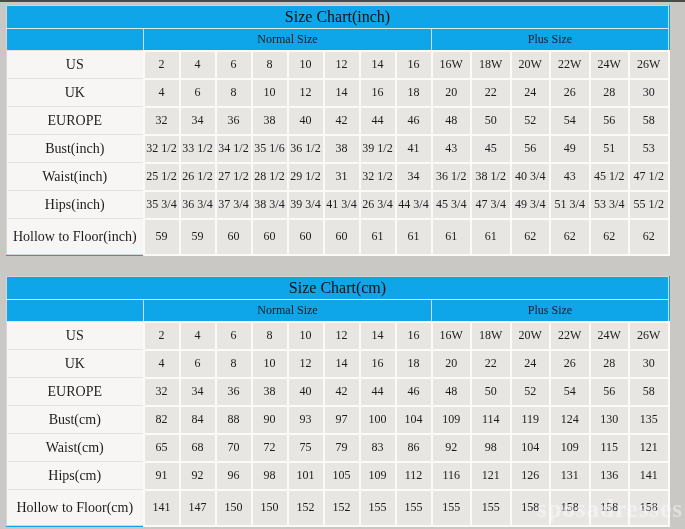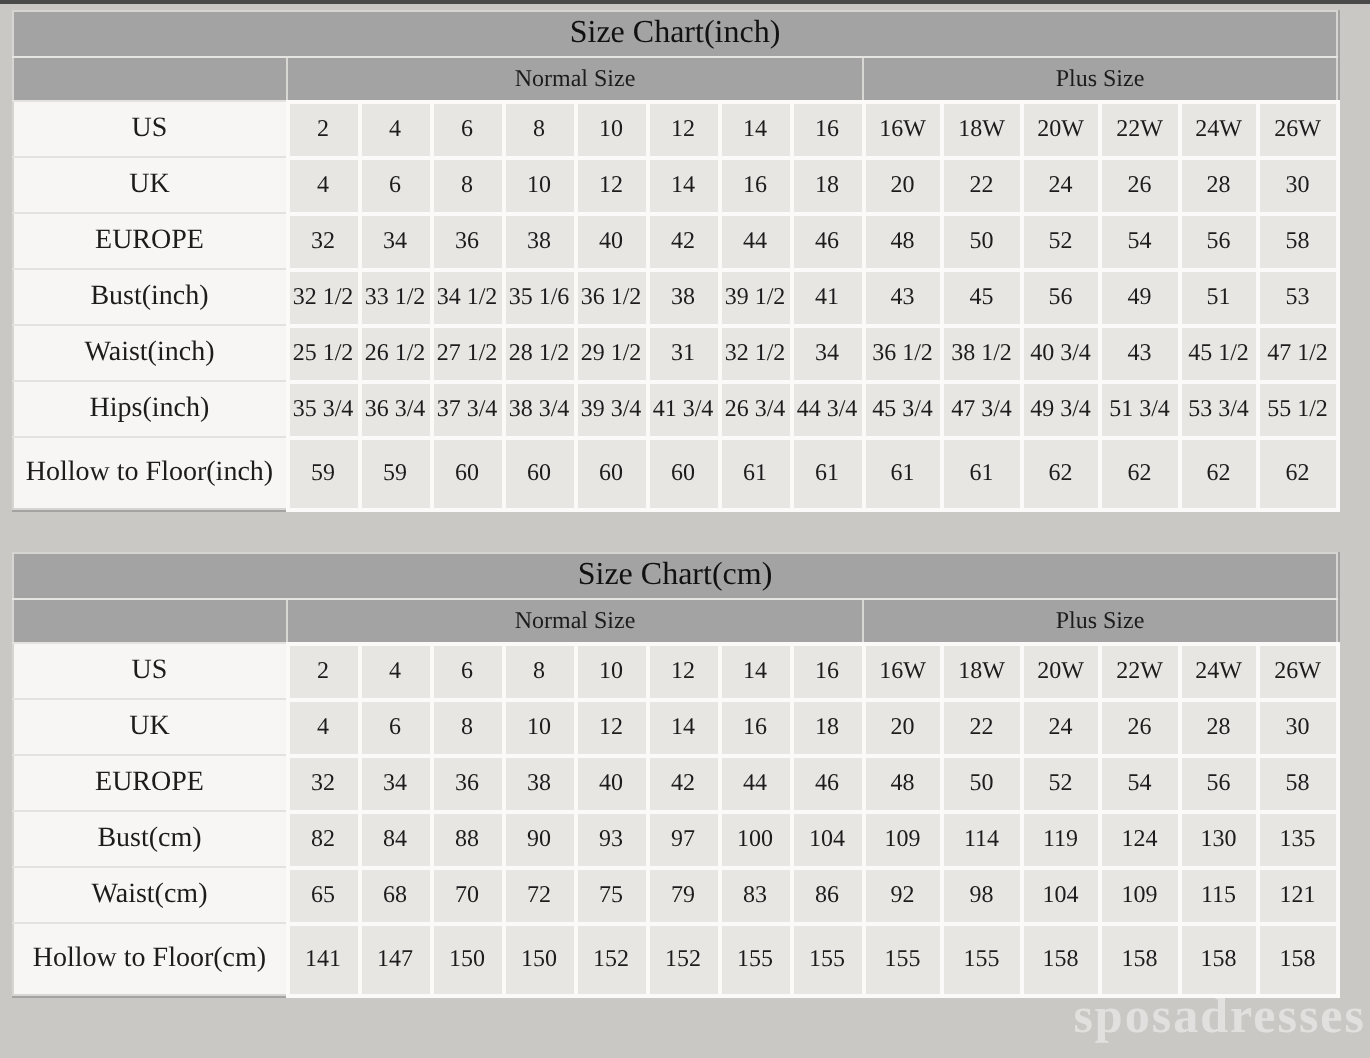--- a/index.html
+++ b/index.html
@@ -15,21 +15,21 @@
   .page::before {         
     content:""; position:absolute; top:0; left:0; right:0; height:2px;
     background:#4a4a4a;
   }
   .chart-wrap { position:absolute; left:6px; }
   .chart-wrap.inch { top:5px; }
   .chart-wrap.cm   { top:276px; }
   table {
     border-collapse:collapse;
     table-layout:fixed;
-    background:#a3a3a3;
+    background:#0ea5e9;
     border:1px solid #d6d5d1;
   }
   td { text-align:center; vertical-align:middle; overflow:hidden; white-space:nowrap; }
   .title-cell {
     height:23px; font-size:16px; color:#111;
     border-bottom:1px solid #e6e5e1;
   }
   .group-row td { height:22px; font-size:12px; }
   .group-cell { border-left:1px solid #d8d7d3; }
   .label-cell {
@@ -311,20 +311,37 @@
             <td class="data-cell">79</td>
             <td class="data-cell">83</td>
             <td class="data-cell">86</td>
             <td class="data-cell">92</td>
             <td class="data-cell">98</td>
             <td class="data-cell">104</td>
             <td class="data-cell">109</td>
             <td class="data-cell">115</td>
             <td class="data-cell">121</td>
           </tr>
+          <tr class="data-row">
+            <td class="label-cell">Hips(cm)</td>
+            <td class="data-cell">91</td>
+            <td class="data-cell">92</td>
+            <td class="data-cell">96</td>
+            <td class="data-cell">98</td>
+            <td class="data-cell">101</td>
+            <td class="data-cell">105</td>
+            <td class="data-cell">109</td>
+            <td class="data-cell">112</td>
+            <td class="data-cell">116</td>
+            <td class="data-cell">121</td>
+            <td class="data-cell">126</td>
+            <td class="data-cell">131</td>
+            <td class="data-cell">136</td>
+            <td class="data-cell">141</td>
+          </tr>
           <tr class="data-row last-row">
             <td class="label-cell">Hollow to Floor(cm)</td>
             <td class="data-cell">141</td>
             <td class="data-cell">147</td>
             <td class="data-cell">150</td>
             <td class="data-cell">150</td>
             <td class="data-cell">152</td>
             <td class="data-cell">152</td>
             <td class="data-cell">155</td>
             <td class="data-cell">155</td>

